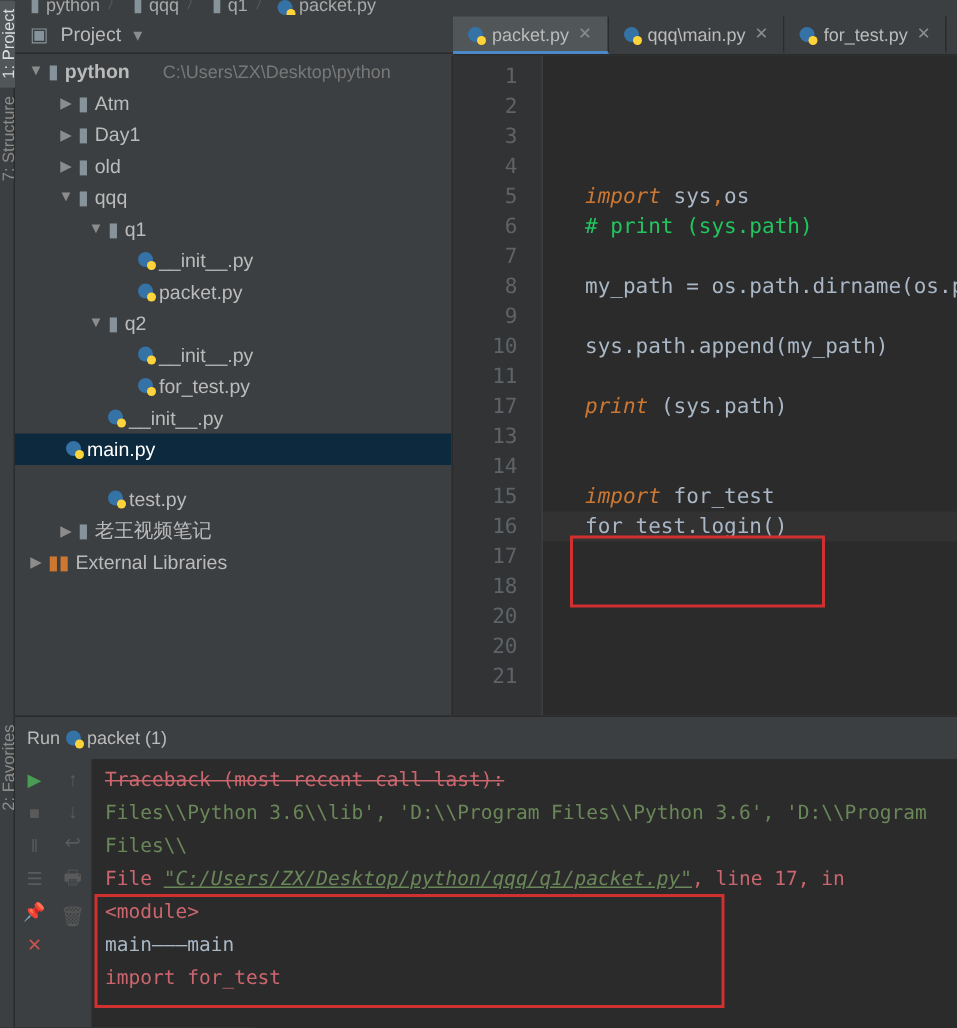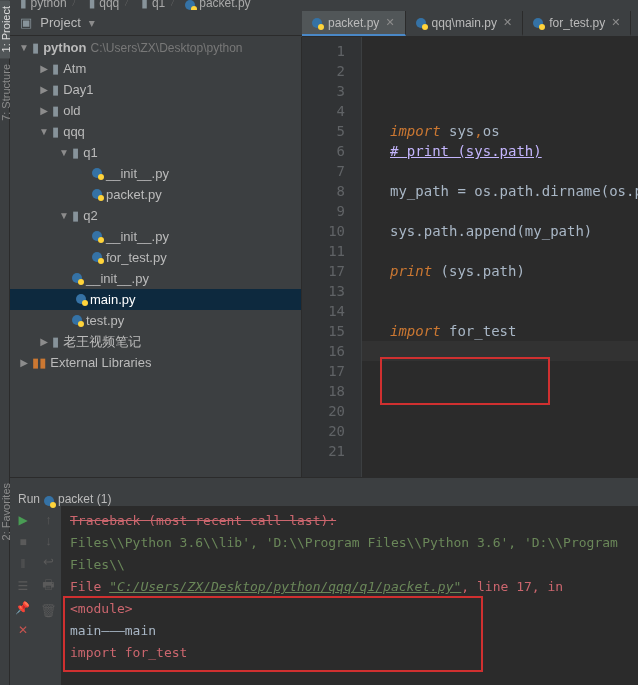--- a/index.html
+++ b/index.html
@@ -91,21 +91,21 @@
   .tree-row {
     display: flex; align-items: center;
     height: 21px;
     padding-left: 8px;
     white-space: nowrap;
   }
   .tree-row.selected { background: #0d293e; color: #fff; }
   .tree-row .arrow { width: 12px; color: #8c8c8c; font-size: 10px; display:inline-block; text-align:center; }
   .tree-row .name { margin-left: 4px; color: #bbb; }
   .tree-row.selected .name { color: #fff; }
-  .tree-row .extra { color: #787878; margin-left: 4px; font-size: 12px; }
+  .tree-row .extra { color: #787878; margin-left: 22px; font-size: 12px; }
   .folder-icon { color: #87939A; margin-left: 2px; }
   .file-icon { margin-left: 2px; }
   .lib-icon { color: #CC7832; margin-left: 2px; }
   
   .editor {
     position: absolute; left: 292px; right: 0; top: 37px; bottom: 0;
     display: flex;
     background: #2b2b2b;
     font-family: Consolas, Menlo, monospace;
     font-size: 14px;
@@ -121,38 +121,38 @@
   }
   .code {
     flex: 1;
     padding: 4px 0 0 28px;
     color: #A9B7C6;
     position: relative;
     overflow:hidden;
   }
   .line { height: 20px; white-space: pre; }
   .kw { color: #CC7832; font-style: italic; }
-  .comment { color: #c4b5fd; text-decoration: underline; }
+  .comment { color: #22c55e; }
   .redbox1 {
     position: absolute;
     border: 2px solid #d03030;
     left: 18px; top: 320px; width: 170px; height: 48px;
     pointer-events:none;
   }
   .codehl { position:absolute; left:0; right:0; top:304px; height:20px; background:#323232; }
   
   .bottom {
     position: absolute; left: 10px; right: 0; top: 477px; bottom: 0;
     background: #3c3f41;
     border-top: 1px solid #2b2b2b;
     display: flex; flex-direction: column;
   }
   .bottom-label {
     height: 28px;
-    display: flex; align-items: flex-end; gap: 4px;
+    display: flex; align-items: center; gap: 4px;
     padding: 0 8px;
     font-size: 12px;
     color: #bbb;
   }
   .bottom-body {
     flex: 1;
     display: flex;
     background: #2b2b2b;
   }
   .run-col {
@@ -310,26 +310,26 @@
         <div class="tree-row" style="padding-left: 68px;">
           <span class="arrow"></span>
           <span class="file-icon"><span class="py-dot"></span></span>
           <span class="name">for_test.py</span>
         </div>
         <div class="tree-row" style="padding-left: 48px;">
           <span class="arrow"></span>
           <span class="file-icon"><span class="py-dot"></span></span>
           <span class="name">__init__.py</span>
         </div>
-        <div class="tree-row selected" style="padding-left: 52px;">
+        <div class="tree-row selected" style="padding-left: 20px;">
           <span class="arrow"></span>
           <span class="file-icon"><span class="py-dot"></span></span>
           <span class="name">main.py</span>
         </div>
-        <div class="tree-row" style="padding-left: 48px;">
+        <div class="tree-row" style="padding-left: 48px; margin-top: 12px;">
           <span class="arrow"></span>
           <span class="file-icon"><span class="py-dot"></span></span>
           <span class="name">test.py</span>
         </div>
         <div class="tree-row" style="padding-left: 28px;">
           <span class="arrow">▶</span>
           <span class="folder-icon">▮</span>
           <span class="name">老王视频笔记</span>
         </div>
       </div>
@@ -377,20 +377,21 @@
           <div class="line"><span class="comment"># print (sys.path)</span></div>
           <div class="line"></div>
           <div class="line">my_path = os.path.dirname(os.pa</div>
           <div class="line"></div>
           <div class="line">sys.path.append(my_path)</div>
           <div class="line"></div>
           <div class="line"><span class="kw">print</span> (sys.path)</div>
           <div class="line"></div>
           <div class="line"></div>
           <div class="line"><span class="kw">import</span> for_test</div>
+          <div class="line">for_test.login()</div>
           <div class="line"></div>
           <div class="line"></div>
           <div class="line"></div>
         </div>
       <div class="redbox1"></div>
     </div>
   </div>
 
 </div>
 

